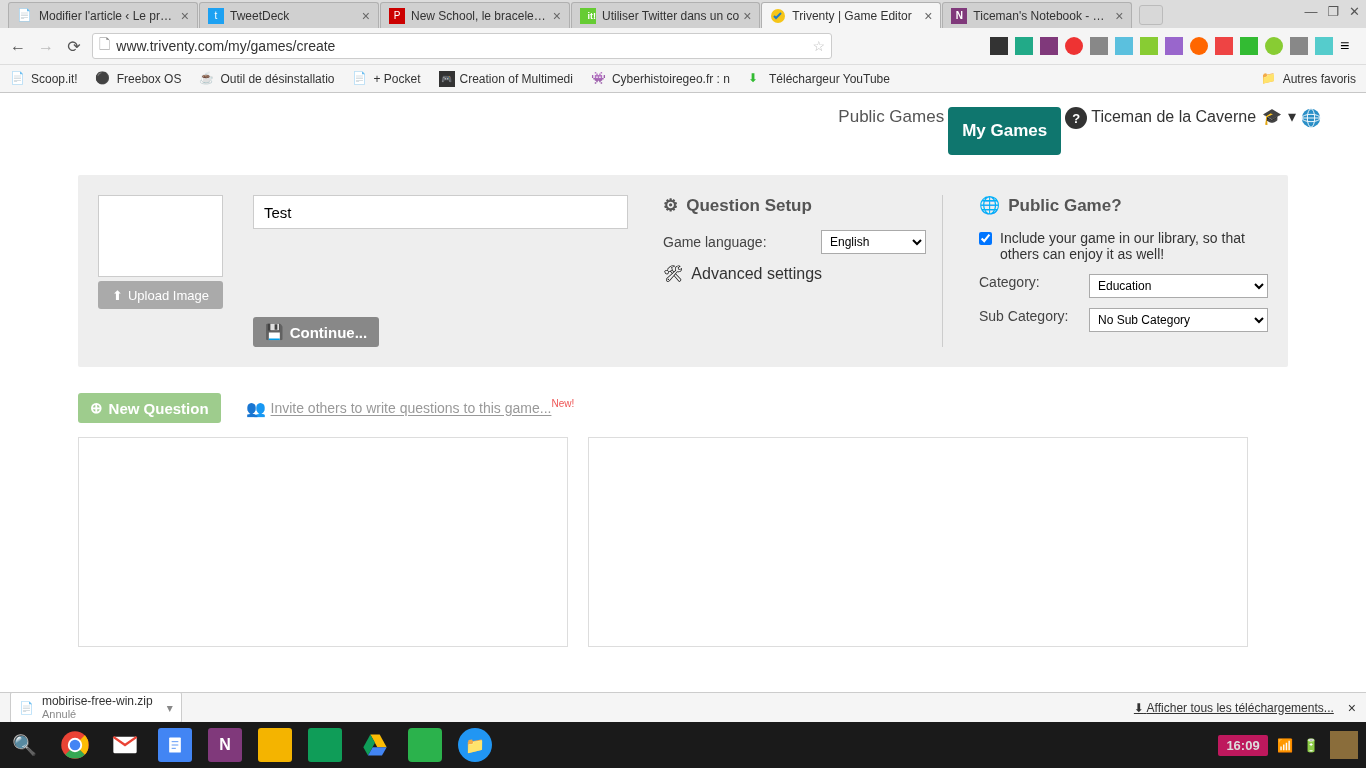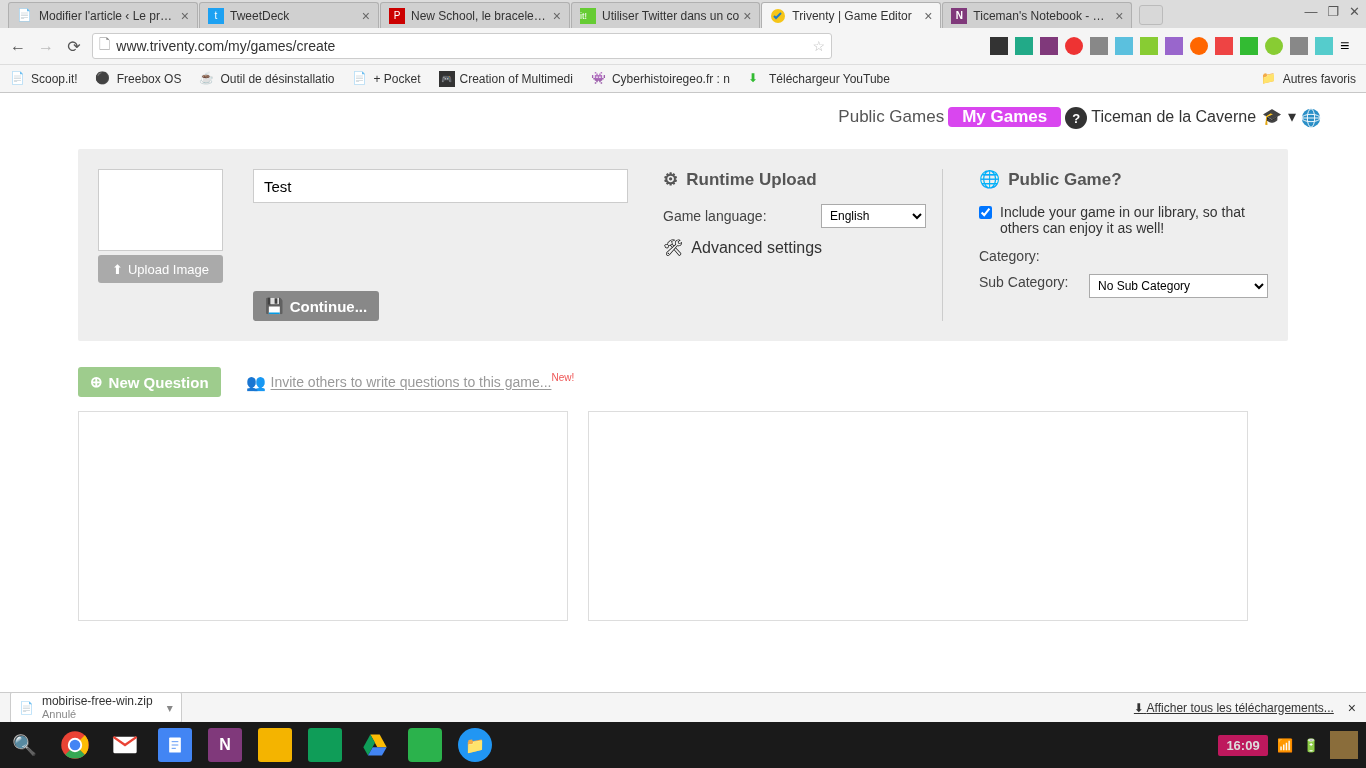--- a/index.html
+++ b/index.html
@@ -27,21 +27,21 @@
 .bm-item{display:flex;align-items:center;gap:5px;white-space:nowrap}
 .bm-favicon{width:16px;height:16px}
 .bm-other{margin-left:auto}
 
 
 .page{background:#fff;height:calc(100% - 92px - 30px - 46px);overflow:hidden}
 .header-nav{display:flex;align-items:center;padding:14px 44px 20px;gap:20px}
 .logo{display:flex;align-items:center}
 .nav-right{margin-left:auto;display:flex;align-items:flex-start;gap:4px}
 .nav-link{font-size:17px;color:#555;cursor:pointer}
-.nav-link.active{background:#d946ef;color:#fff;padding:0 14px;border-radius:4px;font-weight:bold}
+.nav-link.active{background:#0f766e;color:#fff;padding:14px 14px;border-radius:4px;font-weight:bold}
 .help-circle{width:22px;height:22px;border-radius:50%;background:#333;color:#fff;display:flex;align-items:center;justify-content:center;font-size:13px;font-weight:bold}
 .user-menu{font-size:16px;color:#333;display:flex;align-items:center;gap:6px}
 .globe-icon{width:22px;height:22px;color:#2a8fc7}
 
 .editor-panel{background:#eee;margin:0 78px;padding:20px;display:flex;gap:20px;border-radius:2px}
 .upload-box{width:135px}
 .upload-preview{width:125px;height:82px;background:#fff;border:1px solid #ccc}
 .upload-btn{width:125px;height:28px;background:#aaa;color:#fff;border:none;border-radius:3px;font-size:13px;margin-top:4px;display:flex;align-items:center;justify-content:center;gap:5px;cursor:pointer}
 .title-col{flex:0 0 390px}
 .title-input{width:375px;height:34px;border:1px solid #ccc;padding:0 10px;font-size:15px;background:#fff}
@@ -96,21 +96,21 @@
         <span class="favicon" style="background:#1da1f2;color:#fff;font-size:10px;text-align:center;line-height:16px">t</span>
         <span class="tab-title">TweetDeck</span>
         <span class="tab-close">×</span>
       </div>
     <div class="tab">
         <span class="favicon" style="background:#c00;color:#fff;font-size:10px;text-align:center;line-height:16px">P</span>
         <span class="tab-title">New School, le bracelet éle</span>
         <span class="tab-close">×</span>
       </div>
     <div class="tab">
-        <span class="favicon" style="background:#6c3;color:#fff;font-size:9px;text-align:left;line-height:16px;font-weight:normal">it!</span>
+        <span class="favicon" style="background:#6c3;color:#fff;font-size:9px;text-align:right;line-height:16px;font-weight:bold">it!</span>
         <span class="tab-title">Utiliser Twitter dans un co</span>
         <span class="tab-close">×</span>
       </div>
     <div class="tab active">
         <span class="favicon"><svg viewBox="0 0 16 16">
             <circle cx="8" cy="8" r="7" fill="#f5c518"></circle>
             <path d="M4 8 l2 2 l5 -5" stroke="#1e7bc9" stroke-width="2" fill="none"></path>
           </svg></span>
         <span class="tab-title">Triventy | Game Editor</span>
         <span class="tab-close">×</span>
@@ -221,21 +221,21 @@
     <div class="title-col">
       <input class="title-input" value="Test" style="">
       <button class="continue-btn">
           <span>💾</span>
           <span>Continue...</span>
         </button>
     </div>
     <div class="runtime-col">
       <div class="section-title">
           <span>⚙</span>
-          <span>Runtime Upload</span>
+          <span>Question Setup</span>
         </div>
       <div class="setting-row">
           <label>Game language:</label>
           <select><option>English</option></select>
         </div>
       <div class="adv-row">
           <span>🛠</span>
           <span class="adv-link">Advanced settings</span>
         </div>
     </div>
@@ -243,20 +243,21 @@
       <div class="section-title">
           <span>🌐</span>
           <span>Public Game?</span>
         </div>
       <div class="check-row">
           <input type="checkbox" checked="" style="">
           <span>Include your game in our library, so that others can enjoy it as well!</span>
         </div>
       <div class="cat-row">
           <label>Category:</label>
+          <select><option>Education</option></select>
         </div>
       <div class="cat-row">
           <label>Sub Category:</label>
           <select><option>No Sub Category</option></select>
         </div>
     </div>
   </div>
 
   <div class="question-bar">
     <button class="new-q-btn">

